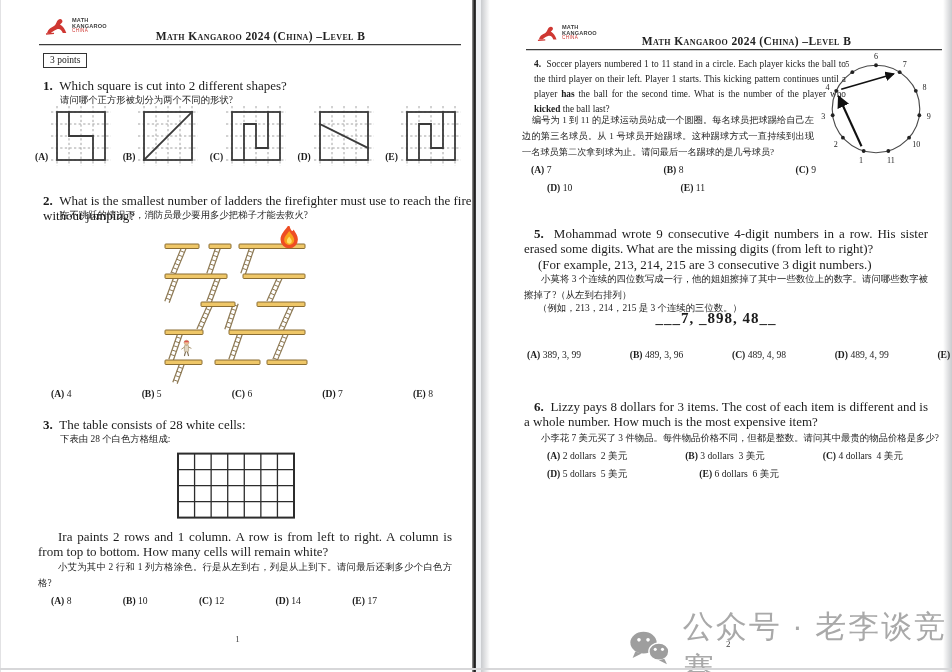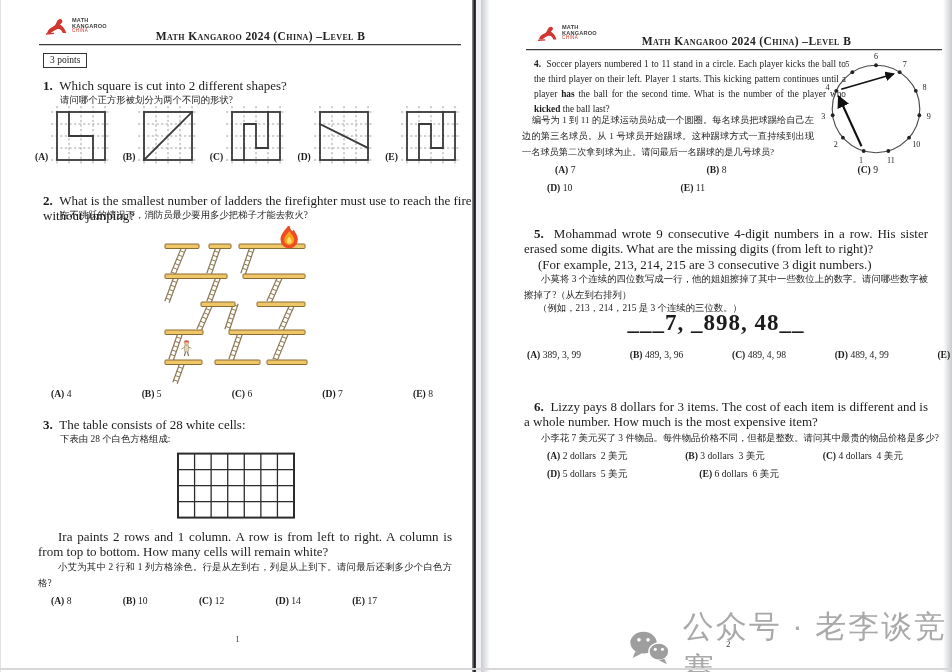--- a/index.html
+++ b/index.html
@@ -21,21 +21,21 @@
   .points-box { border:1px solid #333; font-size:9.5px; padding:1px 6px 2px 6px; background:#fff; }
   .en { font-size:13px; line-height:15px; }
   .zh { font-size:9.4px; line-height:15.5px; }
   .qn { font-weight:bold; }
   .opt-row { display:flex; justify-content:space-between; }
   .opt { font-size:9.6px; white-space:nowrap; }
   .opt b { font-weight:bold; }
   .fig-label { font-size:9.6px; font-weight:bold; }
   .q1-item { display:flex; align-items:flex-end; }
   .q1-item .fig-label { margin:0 1px 6px 0; font-weight:bold; }
-  .blank-display { font-size:23px; font-weight:bold; letter-spacing:1px; text-align:center; }
+  .blank-display { font-size:15px; font-weight:bold; letter-spacing:1px; text-align:center; }
   .pagenum { font-size:9px; color:#444; text-align:center; }
   .watermark { display:flex; align-items:center; gap:12px; color:#a8a8a8; }
   .watermark .wm-text { font-family:"Liberation Sans", sans-serif; font-size:31px; letter-spacing:2px; color:#a9a9a9; }
   .logo { display:flex; align-items:center; gap:3px; }
   .logo-text { font-family:"Liberation Sans", sans-serif; line-height:1; }
   .logo-text .l1, .logo-text .l2 { font-size:5.6px; font-weight:bold; color:#3c3c3c; letter-spacing:.2px; }
   .logo-text .l3 { font-size:4.6px; color:#cf3732; letter-spacing:.4px; }
   svg text { font-family:"Liberation Serif", serif; }
 </style>
 </head>
@@ -401,21 +401,21 @@
           <circle cx="16.468213673477095" cy="68.54648256057112" r="2" fill="#222"></circle>
           <text x="6.569999254667771" y="72.96963094330397" text-anchor="middle" font-size="8.5" fill="#1c1c1c">3</text>
           <circle cx="20.156928213692154" cy="42.89090940191322" r="2" fill="#222"></circle>
           <text x="11.06060826014697" y="41.73675927189436" text-anchor="middle" font-size="8.5" fill="#1c1c1c">4</text>
           <circle cx="37.13052239704248" cy="23.302337489765684" r="2" fill="#222"></circle>
           <text x="31.7241142224865" y="17.88980216145388" text-anchor="middle" font-size="8.5" fill="#1c1c1c">5</text>
           <line x1="46.755519813783856" y1="101.13370081181704" x2="22.857125798204414" y2="48.80351737171759" stroke="#111" stroke-width="2.2" marker-end="url(#ah)"></line>
           <line x1="25.43413956857189" y1="41.34138033928536" x2="80.63277327446326" y2="25.13359910923496" stroke="#111" stroke-width="1.7" marker-end="url(#ah)"></line>
         </svg>
       <div class="abs zh" style="left:41px; top:112px; width:292px; text-align:justify; text-indent:10px; font-size:9.2px; line-height:16px;">编号为 1 到 11 的足球运动员站成一个圆圈。每名球员把球踢给自己左边的第三名球员。从 1 号球员开始踢球。这种踢球方式一直持续到出现一名球员第二次拿到球为止。请问最后一名踢球的是几号球员?</div>
-      <div class="abs opt-row" style="left:74px; top:164px; width:323px;">
+      <div class="abs opt-row" style="left:50px; top:164px; width:285px;">
         <span class="opt"><b>(A)</b> <span>7</span></span>
         <span class="opt"><b>(B)</b> <span>8</span></span>
         <span class="opt"><b>(C)</b> <span>9</span></span>
       </div>
       <div class="abs opt-row" style="left:66px; top:182px; width:158px;">
         <span class="opt"><b>(D)</b> <span>10</span></span>
         <span class="opt"><b>(E)</b> <span>11</span></span>
       </div>
     </div>
 

